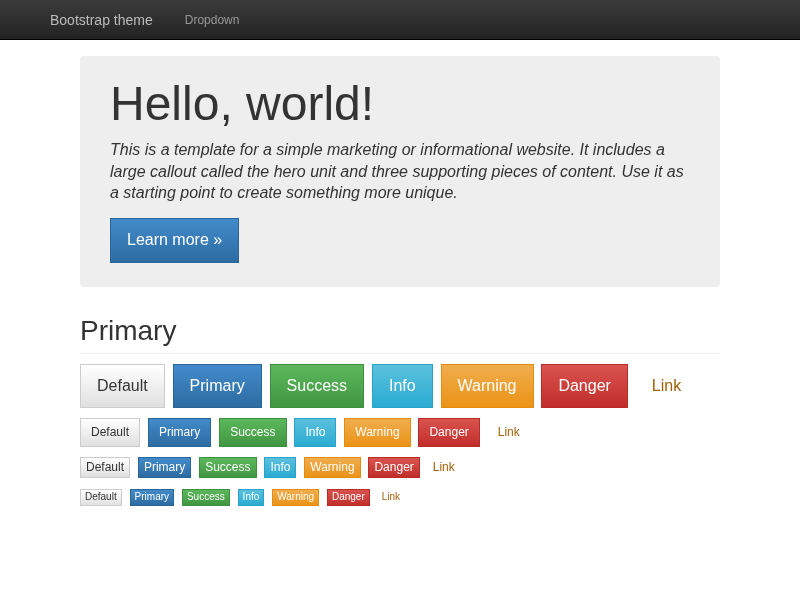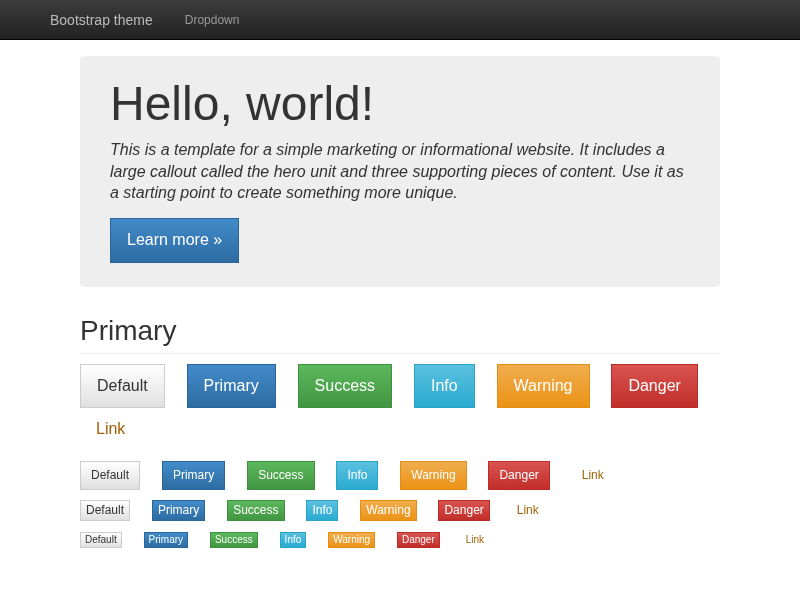--- a/index.html
+++ b/index.html
@@ -20,21 +20,21 @@
 .btn-xxs { padding: 0 4px; font-size: 10px; }
 .btn-default { color: #333; background: #fff; border-color: #ccc; background: linear-gradient(#fff,#e0e0e0); }
 .btn-primary { color: #fff; background: linear-gradient(#428bca,#2d6ca2); border-color: #2b669a; }
 .btn-success { color: #fff; background: linear-gradient(#5cb85c,#419641); border-color: #3e8f3e; }
 .btn-info { color: #fff; background: linear-gradient(#5bc0de,#2aabd2); border-color: #28a4c9; }
 .btn-warning { color: #fff; background: linear-gradient(#f0ad4e,#eb9316); border-color: #e38d13; }
 .btn-danger { color: #fff; background: linear-gradient(#d9534f,#c12e2a); border-color: #b92c28; }
 .btn-link { color: #a16207; background: none; border: none; }
 h2.section { font-size: 28px; font-weight: 500; margin: 28px 0 8px; border-bottom: 1px solid #eee; padding-bottom: 6px; }
 .btn-row { margin: 10px 0; }
-.btn-row .btn, .btn-row a { margin-right: 18px; }
+.btn-row .btn, .btn-row a { margin-right: 4px; }
 </style>
 </head>
 <body>
 
 <div class="navbar">
   <a class="navbar-brand">Bootstrap theme</a>
   <a class="nav-item">Dropdown</a>
 </div>
 
 <div class="container">

